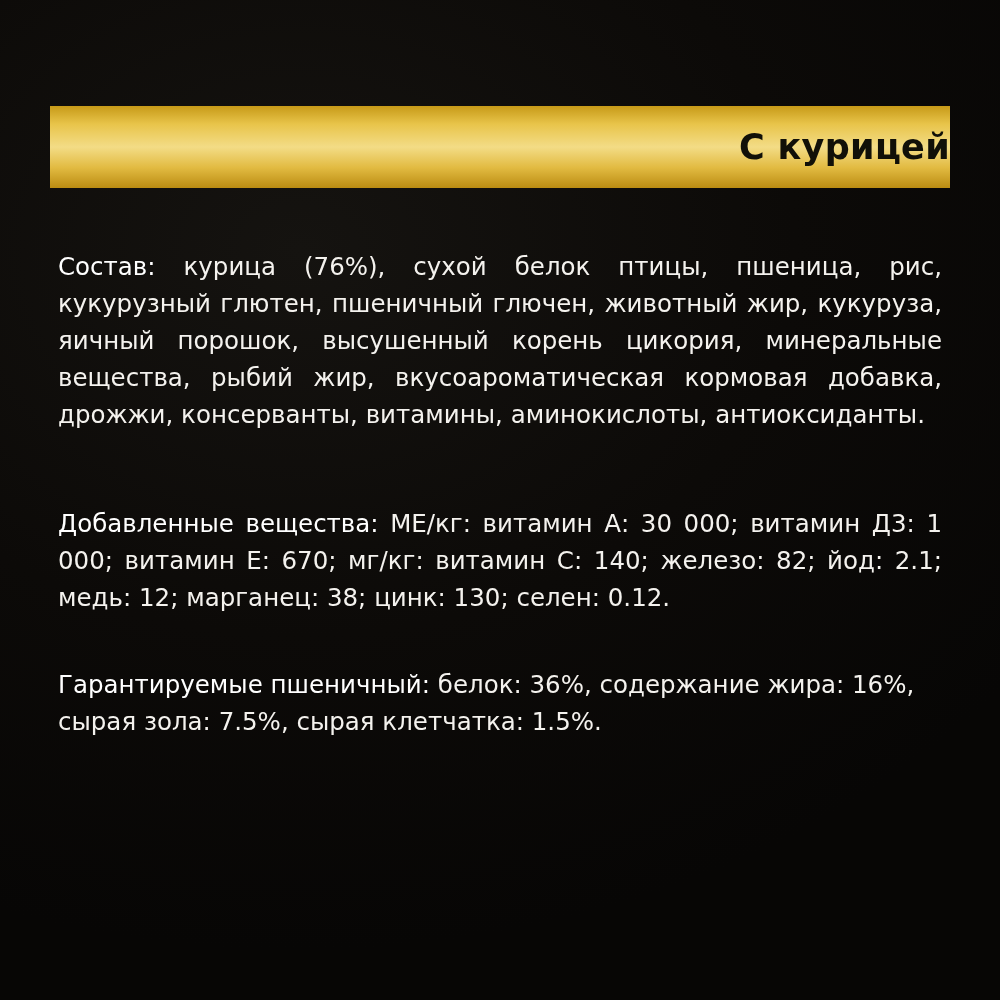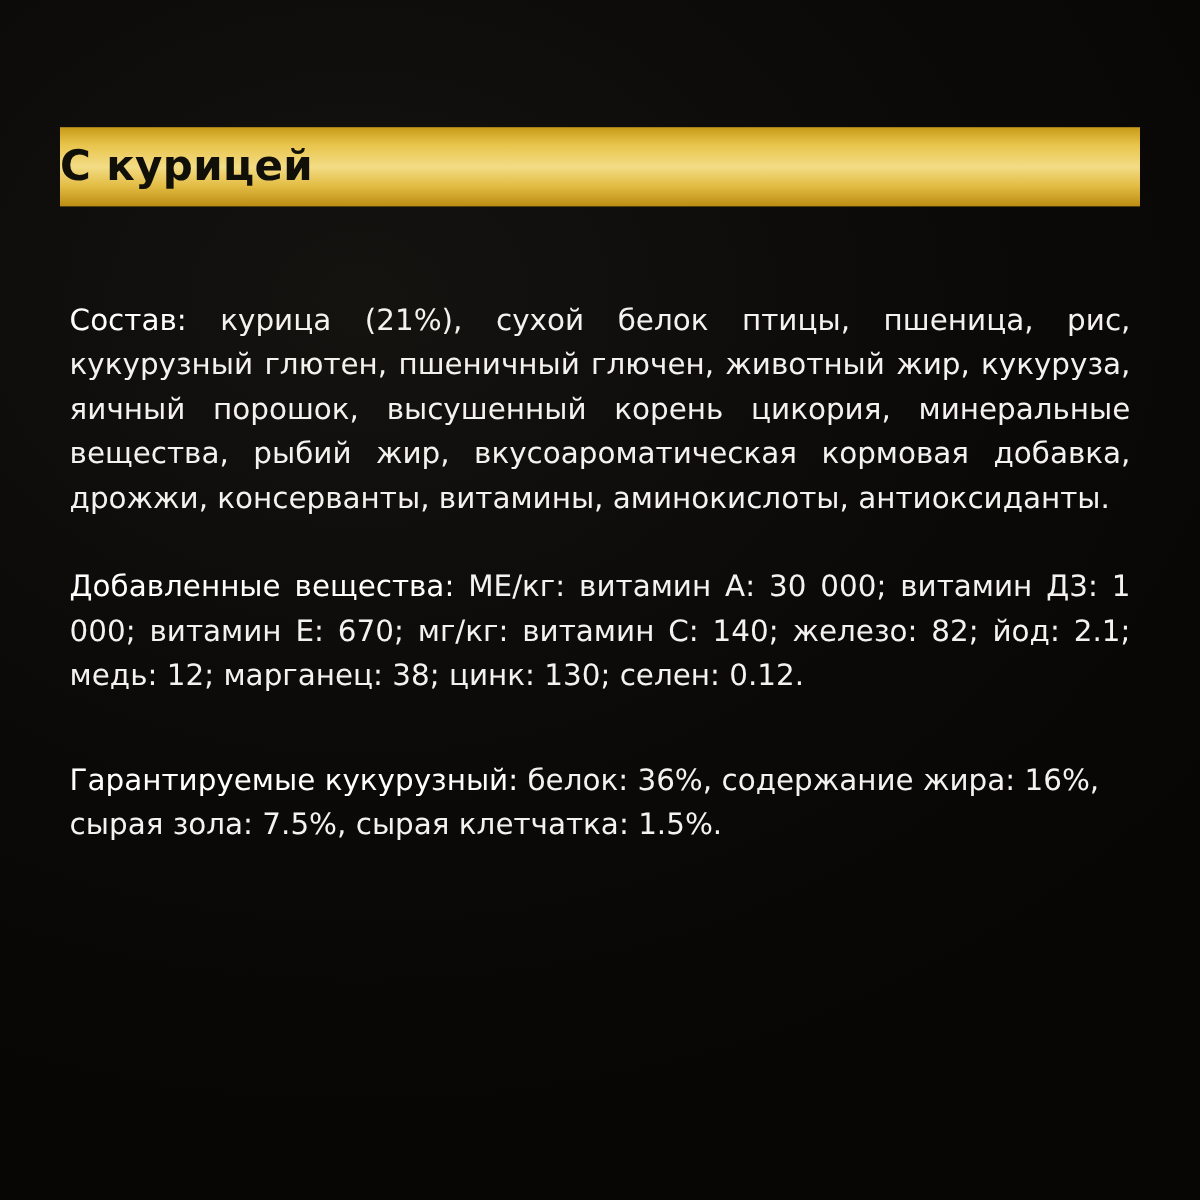--- a/index.html
+++ b/index.html
@@ -19,25 +19,25 @@
     height: 1000px;
     background:
       radial-gradient(ellipse 900px 700px at 30% 25%, #151310 0%, #0c0a08 55%, #070605 100%);
     box-sizing: border-box;
   }
   .banner {
     position: absolute;
     left: 50px;
     top: 106px;
     width: 900px;
-    height: 66px;
+    height: 82px;
     background: linear-gradient(180deg, #c79a18 0%, #e8c44a 22%, #f3dc86 50%, #e2bb42 75%, #bb8c12 100%);
     display: flex;
     align-items: center;
-    justify-content: flex-start;
+    justify-content: flex-end;
   }
   .banner-title {
     font-size: 35px;
     font-weight: bold;
     color: #111008;
     letter-spacing: 0.3px;
     font-family: "DejaVu Sans", sans-serif;
   }
   .content {
     position: absolute;
@@ -46,21 +46,21 @@
     width: 884px;
     color: #f2f0ec;
   }
   .para {
     font-size: 24.5px;
     line-height: 37px;
     text-align: justify;
     color: #f4f2ee;
     margin: 0;
   }
-  .para.block2 { margin-top: 37px; }
+  .para.block2 { margin-top: 72px; }
   .para.block3 { margin-top: 50px; }
   .lead {
     font-weight: normal;
     color: #ffffff;
   }
   .nojustify {
     text-align: left;
   }
 </style>
 </head>
@@ -69,27 +69,27 @@
 <div class="page">
 
   <div class="banner">
     <div class="banner-title">С курицей</div>
   </div>
 
   <div class="content">
 
     <p class="para block1">
       <span class="lead">Состав: </span>
-      <span>курица (21%), сухой белок птицы, пшеница, рис, кукурузный глютен, пшеничный глючен, животный жир, кукуруза, яичный порошок, высушенный корень цикория, минеральные вещества, рыбий жир, вкусоароматическая кормовая добавка, дрожжи, консерванты, витамины, аминокислоты, антиоксиданты.</span>
+      <span>курица (76%), сухой белок птицы, пшеница, рис, кукурузный глютен, пшеничный глючен, животный жир, кукуруза, яичный порошок, высушенный корень цикория, минеральные вещества, рыбий жир, вкусоароматическая кормовая добавка, дрожжи, консерванты, витамины, аминокислоты, антиоксиданты.</span>
     </p>
 
     <p class="para block2">
       <span class="lead">Добавленные вещества: </span>
       <span>МЕ/кг: витамин А: 30 000; витамин Д3: 1 000; витамин Е: 670; мг/кг: витамин С: 140; железо: 82; йод: 2.1; медь: 12; марганец: 38; цинк: 130; селен: 0.12.</span>
     </p>
 
     <p class="para block3 nojustify">
-      <span class="lead">Гарантируемые кукурузный: </span>
+      <span class="lead">Гарантируемые пшеничный: </span>
       <span>белок: 36%, содержание жира: 16%, сырая зола: 7.5%, сырая клетчатка: 1.5%.</span>
     </p>
 
   </div>
 </div>
 
 </body></html>

